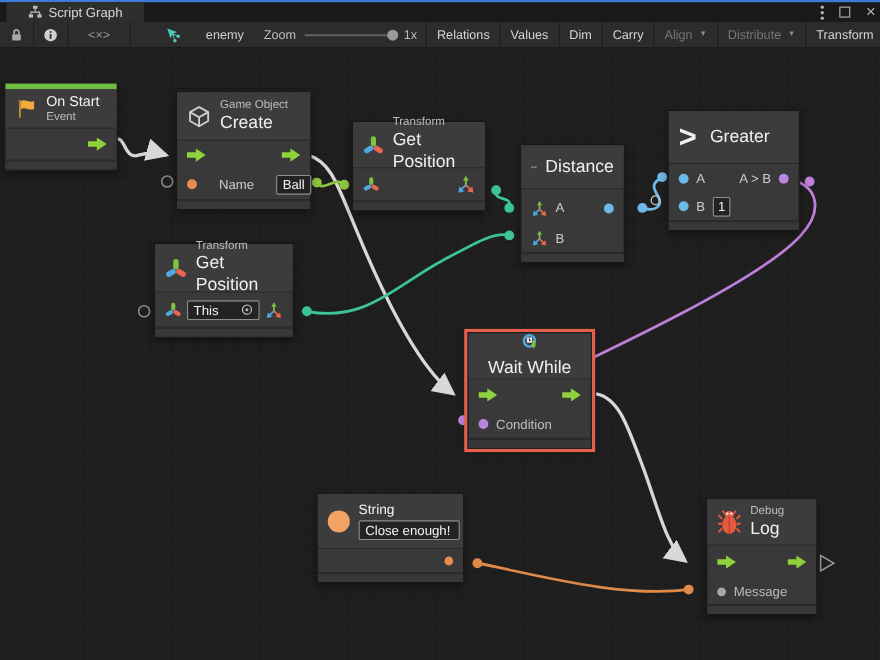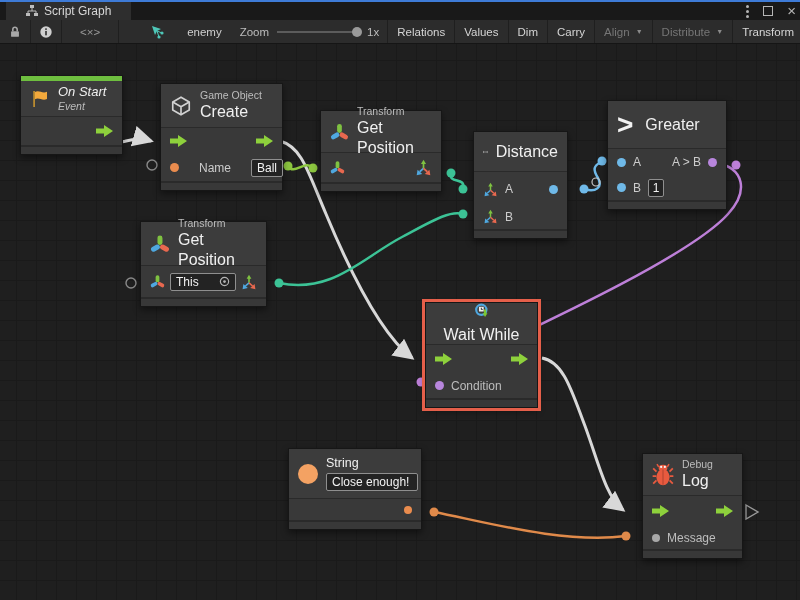--- a/index.html
+++ b/index.html
@@ -228,21 +228,21 @@
 
     <path d="M434,512 C482,521 562,544 626,536" stroke="#e08a4a" stroke-width="2.5" fill="none"></path>
     <circle cx="434" cy="512" r="4.5" fill="#e08a4a"></circle>
       <circle cx="626" cy="536" r="4.5" fill="#e08a4a"></circle>
 
     <circle cx="152" cy="165" r="5" fill="none" stroke="#8a8a8a" stroke-width="1.4"></circle>
     <circle cx="131" cy="283" r="5" fill="none" stroke="#8a8a8a" stroke-width="1.4"></circle>
     <path d="M746,505 L758,512 L746,519 Z" fill="none" stroke="#9a9a9a" stroke-width="1.4"></path>
   </svg>
 
-  <div class="node" style="left:20px;top:75px;width:103px;font-style:italic;">
+  <div class="node" style="left:4px;top:75px;width:103px;">
     <div class="greenbar"></div>
     <div class="nhead" style="height:36px;">
       <svg width="20" height="20" viewBox="0 0 20 20">
         <rect x="3.2" y="2" width="1.8" height="16" fill="#b98a30"></rect>
         <path d="M5,3 C9,0.5 12,5 17,2.8 L17,10 C12,12.2 9,7.8 5,10.2 Z" fill="#f3a93c"></path>
       </svg>
       <div class="ntitles">
         <span class="main" style="font-size:13px;">On Start</span>
         <span class="sub">Event</span>
       </div>

